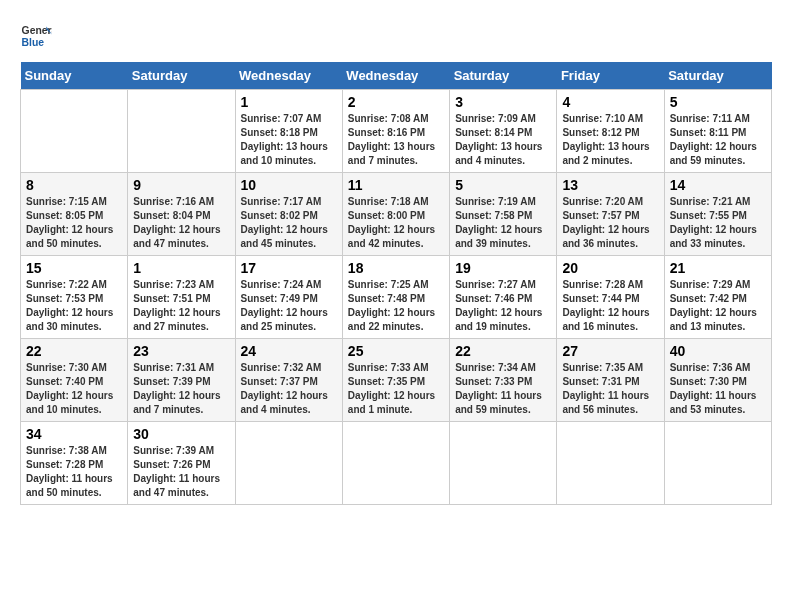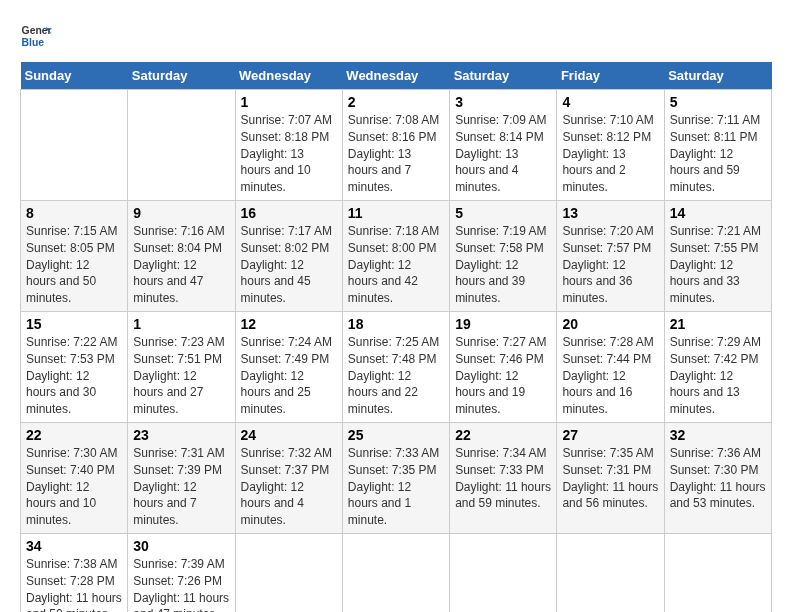--- a/index.html
+++ b/index.html
@@ -60,23 +60,24 @@
     }
     tr:nth-child(even) td {
       background: #f5f5f5;
     }
     .day-num {
       font-size: 14px;
       font-weight: bold;
       margin-bottom: 2px;
     }
     .day-detail {
-      font-size: 12px;
+      font-size: 10px;
       color: #333;
       line-height: 1.4;
+      font-weight: bold;
     }
     .empty-cell {
       background: #fff !important;
       border: 1px solid #ccc;
     }
   </style>
 </head>
 <body>
 
 <div class="header">
@@ -133,21 +134,21 @@
       <tr>
         <td>
           <div class="day-num">8</div>
           <div class="day-detail">Sunrise: 7:15 AM<br>Sunset: 8:05 PM<br>Daylight: 12 hours and 50 minutes.</div>
         </td>
         <td>
           <div class="day-num">9</div>
           <div class="day-detail">Sunrise: 7:16 AM<br>Sunset: 8:04 PM<br>Daylight: 12 hours and 47 minutes.</div>
         </td>
         <td>
-          <div class="day-num">16</div>
+          <div class="day-num">10</div>
           <div class="day-detail">Sunrise: 7:17 AM<br>Sunset: 8:02 PM<br>Daylight: 12 hours and 45 minutes.</div>
         </td>
         <td>
           <div class="day-num">11</div>
           <div class="day-detail">Sunrise: 7:18 AM<br>Sunset: 8:00 PM<br>Daylight: 12 hours and 42 minutes.</div>
         </td>
         <td>
           <div class="day-num">5</div>
           <div class="day-detail">Sunrise: 7:19 AM<br>Sunset: 7:58 PM<br>Daylight: 12 hours and 39 minutes.</div>
         </td>
@@ -163,21 +164,21 @@
       <tr>
         <td>
           <div class="day-num">15</div>
           <div class="day-detail">Sunrise: 7:22 AM<br>Sunset: 7:53 PM<br>Daylight: 12 hours and 30 minutes.</div>
         </td>
         <td>
           <div class="day-num">1</div>
           <div class="day-detail">Sunrise: 7:23 AM<br>Sunset: 7:51 PM<br>Daylight: 12 hours and 27 minutes.</div>
         </td>
         <td>
-          <div class="day-num">12</div>
+          <div class="day-num">17</div>
           <div class="day-detail">Sunrise: 7:24 AM<br>Sunset: 7:49 PM<br>Daylight: 12 hours and 25 minutes.</div>
         </td>
         <td>
           <div class="day-num">18</div>
           <div class="day-detail">Sunrise: 7:25 AM<br>Sunset: 7:48 PM<br>Daylight: 12 hours and 22 minutes.</div>
         </td>
         <td>
           <div class="day-num">19</div>
           <div class="day-detail">Sunrise: 7:27 AM<br>Sunset: 7:46 PM<br>Daylight: 12 hours and 19 minutes.</div>
         </td>
@@ -209,21 +210,21 @@
         </td>
         <td>
           <div class="day-num">22</div>
           <div class="day-detail">Sunrise: 7:34 AM<br>Sunset: 7:33 PM<br>Daylight: 11 hours and 59 minutes.</div>
         </td>
         <td>
           <div class="day-num">27</div>
           <div class="day-detail">Sunrise: 7:35 AM<br>Sunset: 7:31 PM<br>Daylight: 11 hours and 56 minutes.</div>
         </td>
         <td>
-          <div class="day-num">32</div>
+          <div class="day-num">40</div>
           <div class="day-detail">Sunrise: 7:36 AM<br>Sunset: 7:30 PM<br>Daylight: 11 hours and 53 minutes.</div>
         </td>
       </tr>
       <tr>
         <td>
           <div class="day-num">34</div>
           <div class="day-detail">Sunrise: 7:38 AM<br>Sunset: 7:28 PM<br>Daylight: 11 hours and 50 minutes.</div>
         </td>
         <td>
           <div class="day-num">30</div>

